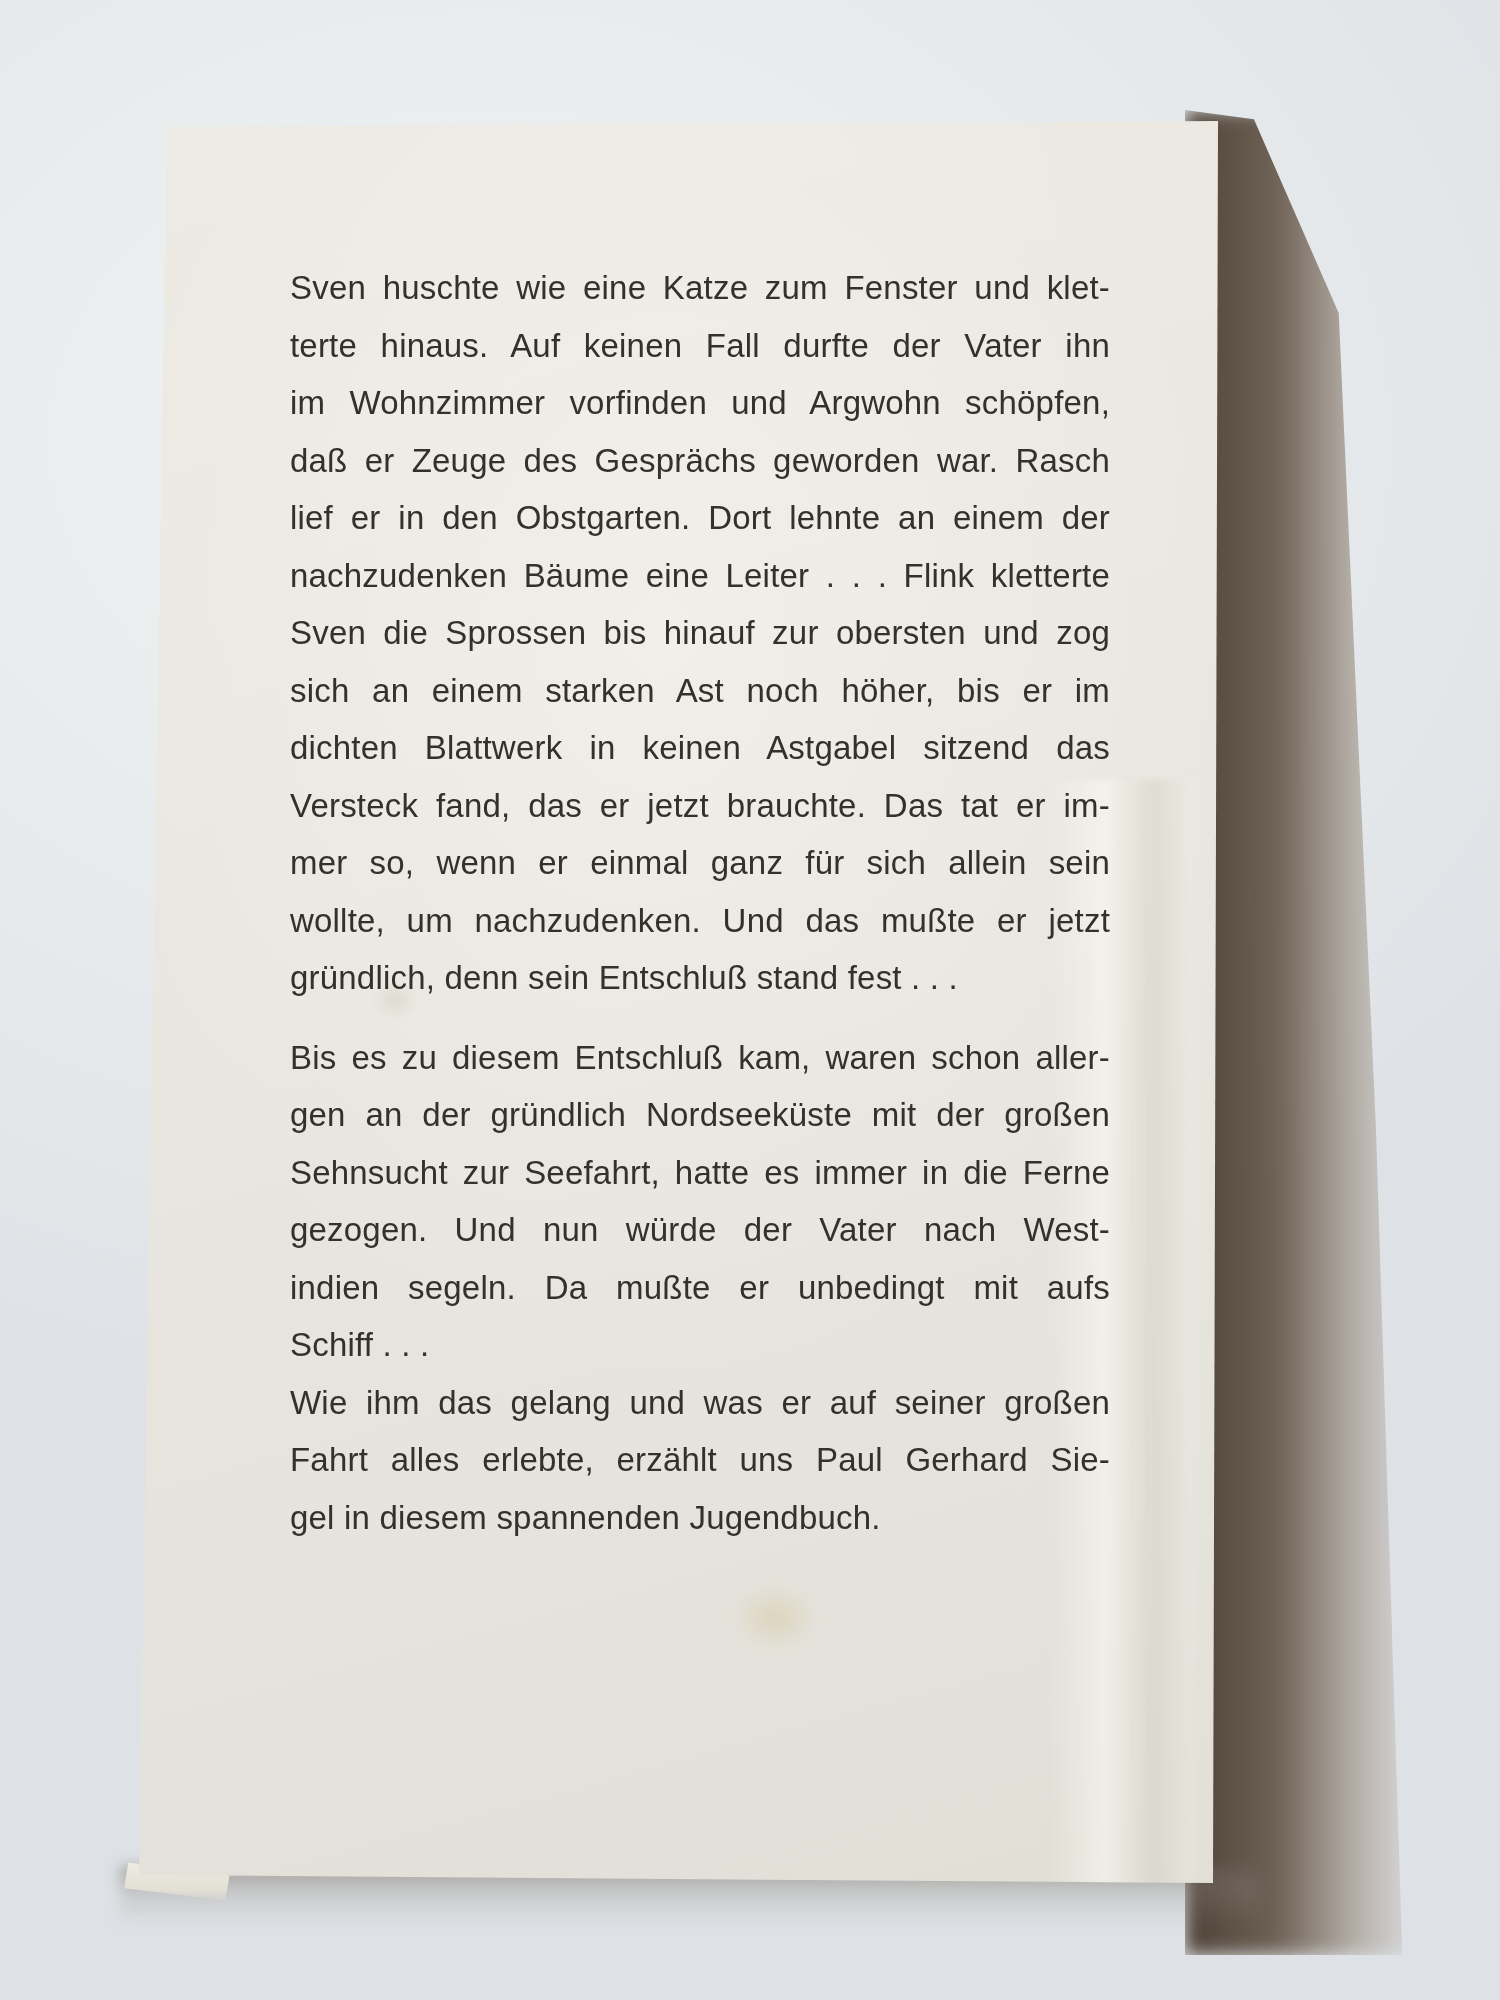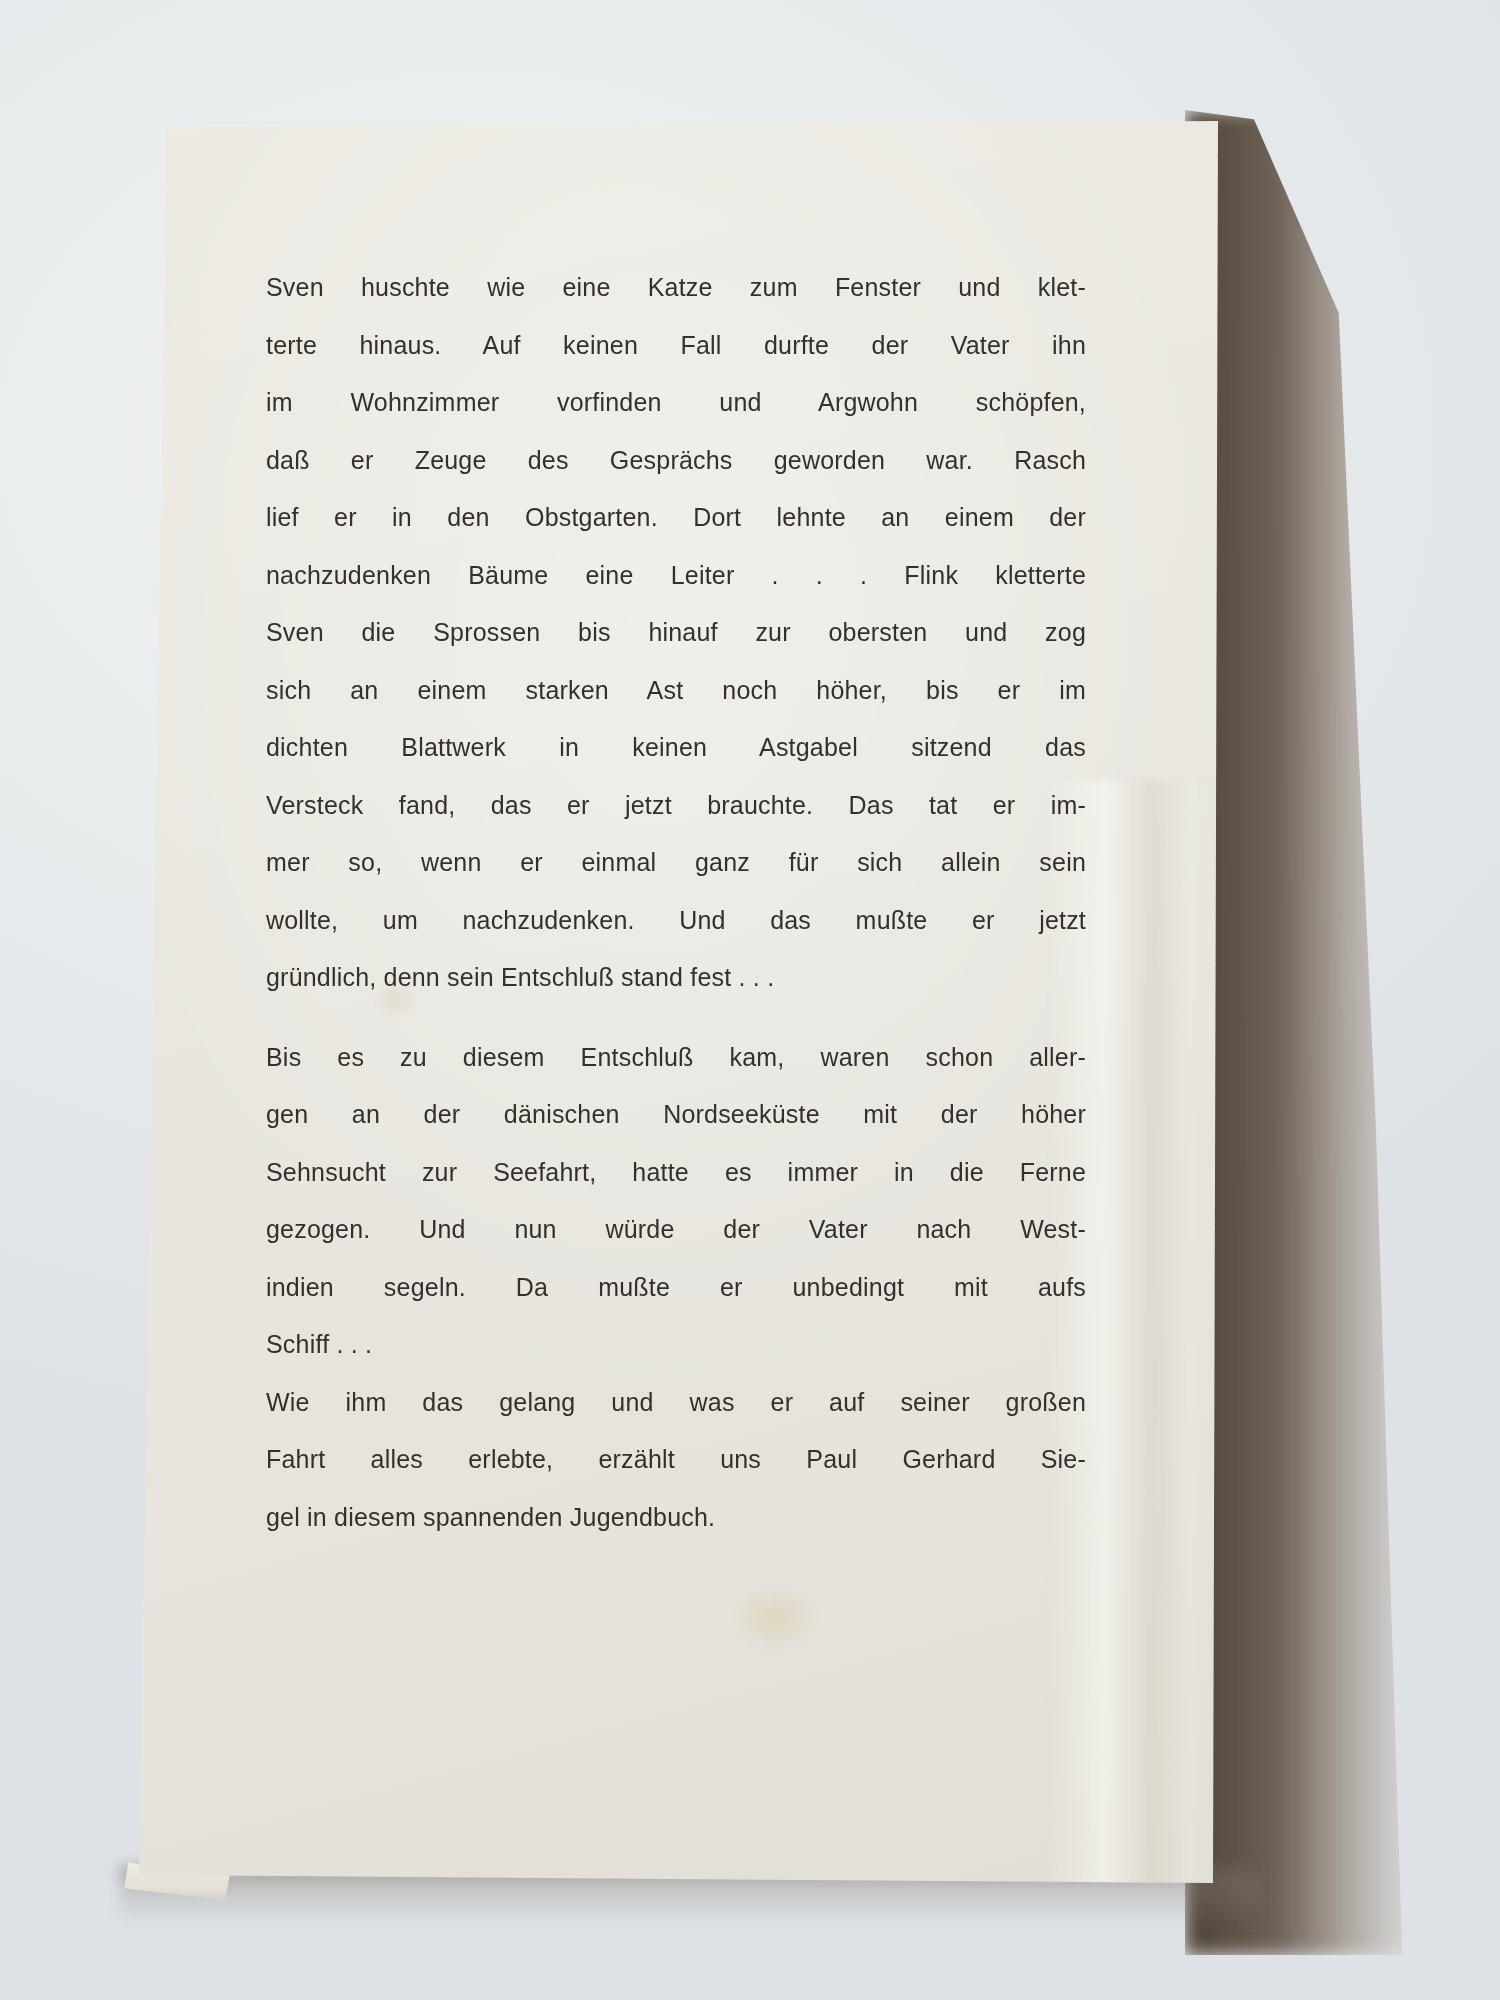--- a/index.html
+++ b/index.html
@@ -102,24 +102,24 @@
     top: 975px;
     width: 60px;
     height: 50px;
     background: radial-gradient(closest-side, rgba(190, 180, 155, 0.25), rgba(190, 180, 155, 0) 75%);
     filter: blur(2px);
   }
 
   
   .blurb {
     position: absolute;
-    left: 266px;
+    left: 290px;
     top: 259px;
     width: 820px;
-    font-size: 25px;
+    font-size: 33px;
     line-height: 57.5px;
     letter-spacing: 0.2px;
     color: #34302c;
     text-rendering: optimizeLegibility;
   }
   .para { margin: 0; }
   .para.gap { margin-top: 22px; }
   .line {
     height: 57.5px;
     text-align: justify;
@@ -155,21 +155,21 @@
           <div class="line">Sven die Sprossen bis hinauf zur obersten und zog</div>
           <div class="line">sich an einem starken Ast noch höher, bis er im</div>
           <div class="line">dichten Blattwerk in keinen Astgabel sitzend das</div>
           <div class="line">Versteck fand, das er jetzt brauchte. Das tat er im-</div>
           <div class="line">mer so, wenn er einmal ganz für sich allein sein</div>
           <div class="line">wollte, um nachzudenken. Und das mußte er jetzt</div>
           <div class="line last">gründlich, denn sein Entschluß stand fest . . .</div>
         </div>
         <div class="para gap">
           <div class="line">Bis es zu diesem Entschluß kam, waren schon aller-</div>
-          <div class="line">gen an der dänischen Nordseeküste mit der höher</div>
+          <div class="line">gen an der gründlich Nordseeküste mit der großen</div>
           <div class="line">Sehnsucht zur Seefahrt, hatte es immer in die Ferne</div>
           <div class="line">gezogen. Und nun würde der Vater nach West-</div>
           <div class="line">indien segeln. Da mußte er unbedingt mit aufs</div>
           <div class="line last">Schiff . . .</div>
         </div>
         <div class="para">
           <div class="line">Wie ihm das gelang und was er auf seiner großen</div>
           <div class="line">Fahrt alles erlebte, erzählt uns Paul Gerhard Sie-</div>
           <div class="line last">gel in diesem spannenden Jugendbuch.</div>
         </div>

